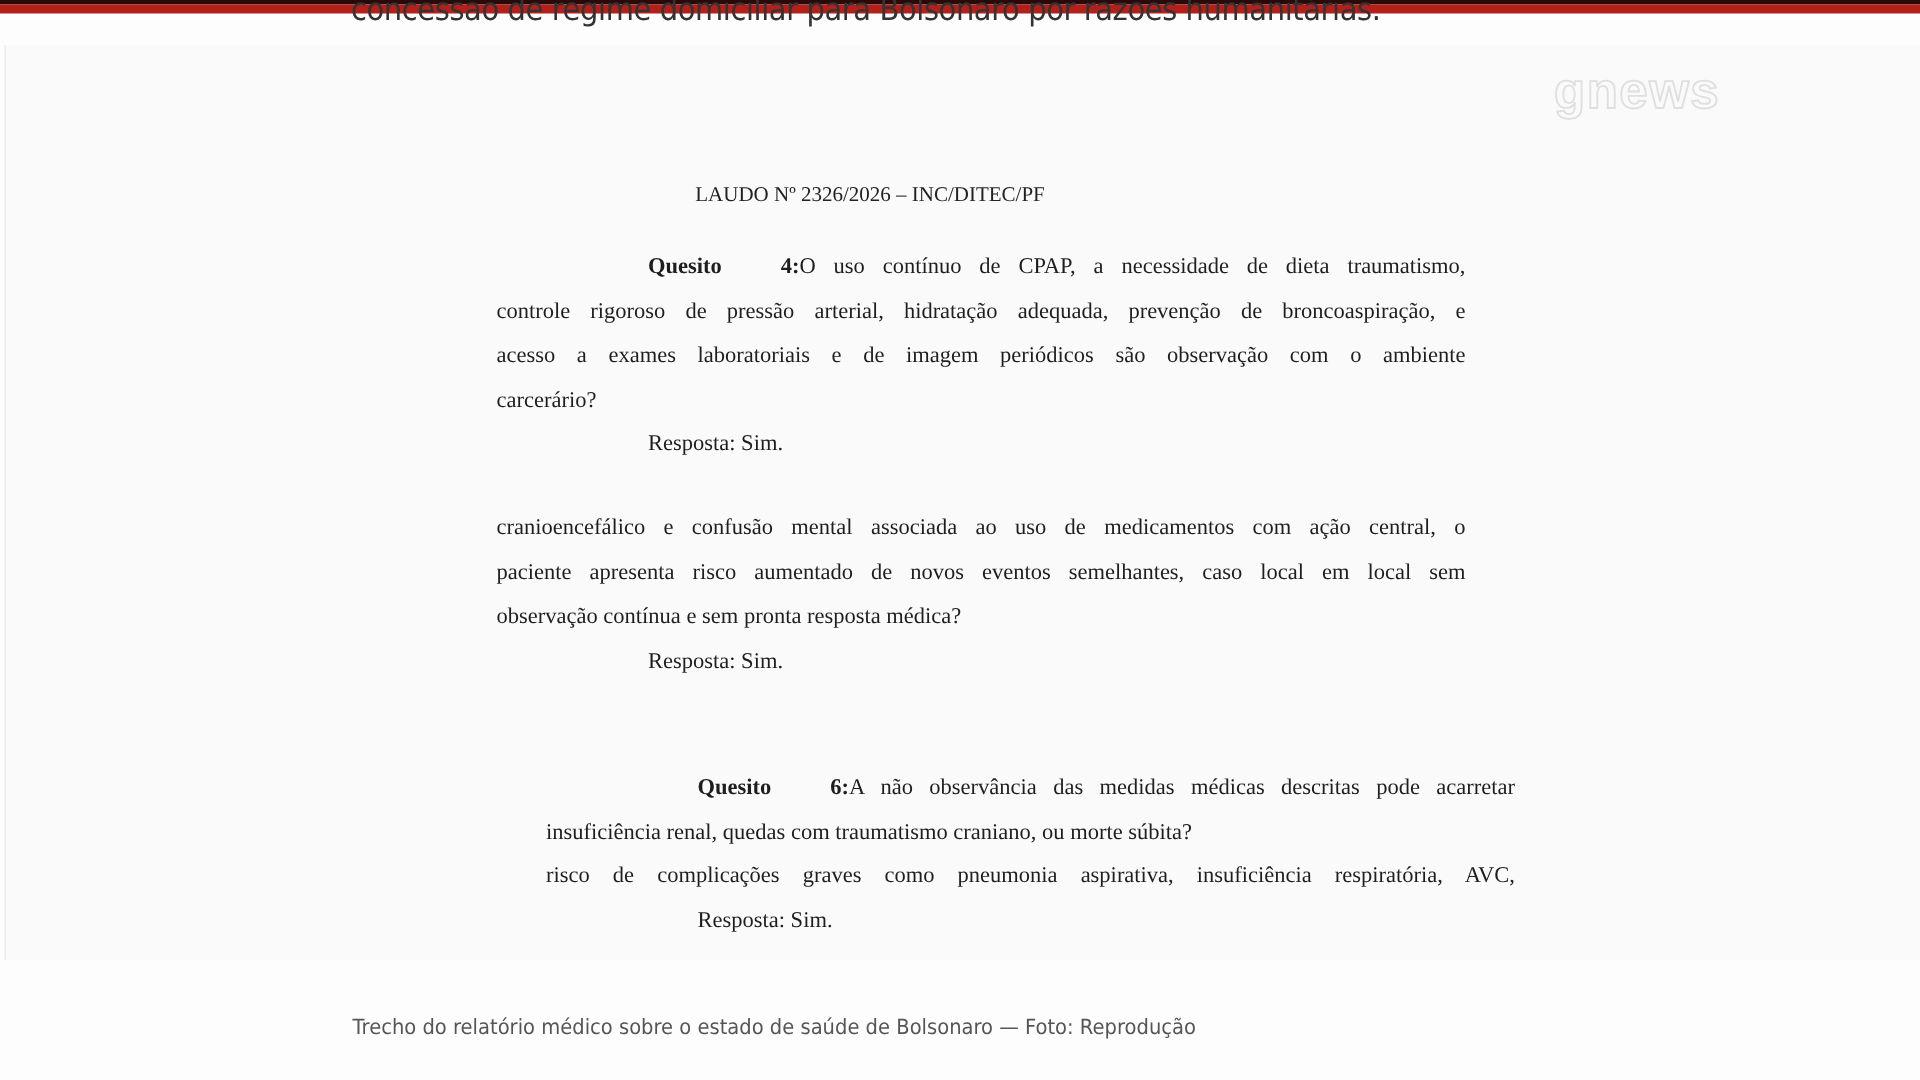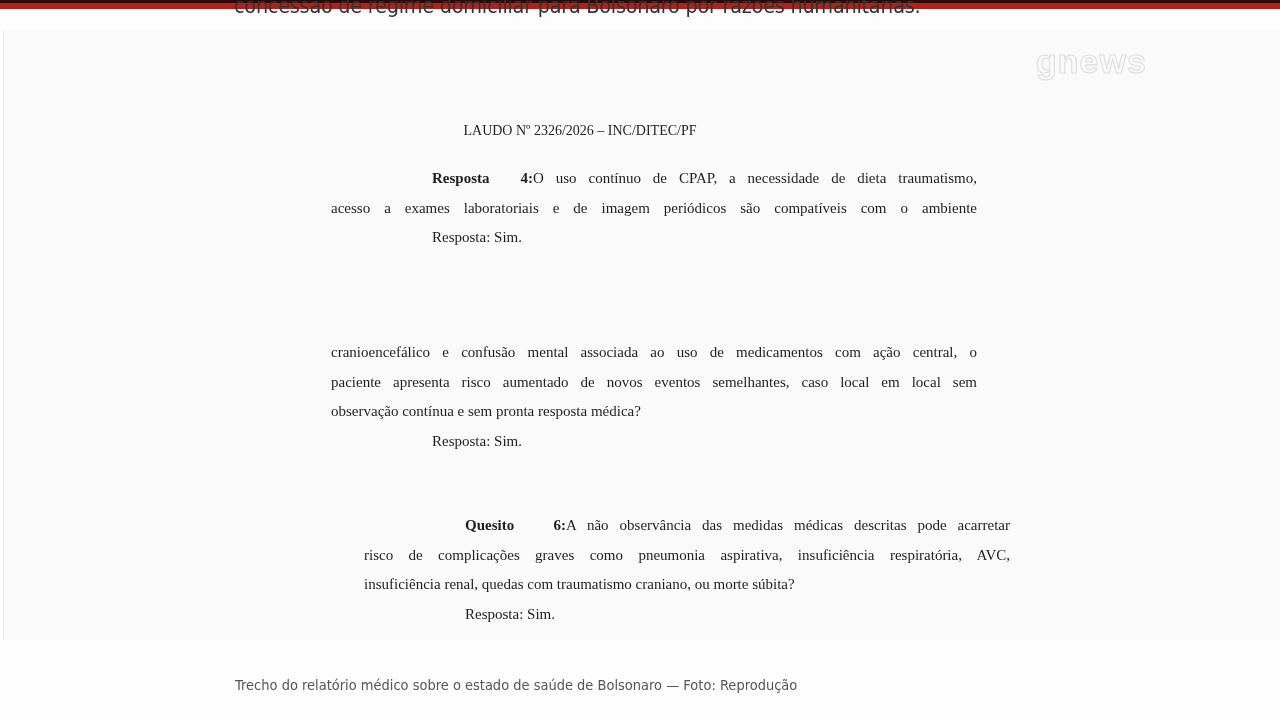--- a/index.html
+++ b/index.html
@@ -126,35 +126,37 @@
 <div class="headline">concessão de regime domiciliar para Bolsonaro por razões humanitárias.</div>
 
 <div class="doc-image"></div>
 
 <div class="watermark">gnews</div>
 
 <div class="doc-title">LAUDO Nº 2326/2026 – INC/DITEC/PF</div>
 
 <div class="qblock" style="top:164px;">
   <span class="first-line" style="padding-left:101px;">
-    <span class="label">Resposta 4:</span><span>O uso contínuo de CPAP, a necessidade de dieta traumatismo,</span>
+    <span class="label">Quesito 4:</span><span>O uso contínuo de CPAP, a necessidade de dieta traumatismo,</span>
   </span>
-  <span class="line">acesso a exames laboratoriais e de imagem periódicos são compatíveis com o ambiente</span>
+  <span class="line">controle rigoroso de pressão arterial, hidratação adequada, prevenção de broncoaspiração, e</span>
+  <span class="line">acesso a exames laboratoriais e de imagem periódicos são observação com o ambiente</span>
+  <span class="line last">carcerário?</span>
   <span class="answer">Resposta: Sim.</span>
 </div>
 
 <div class="qblock" style="top:338px;">
   <span class="line">cranioencefálico e confusão mental associada ao uso de medicamentos com ação central, o</span>
   <span class="line">paciente apresenta risco aumentado de novos eventos semelhantes, caso local em local sem</span>
   <span class="line last">observação contínua e sem pronta resposta médica?</span>
   <span class="answer">Resposta: Sim.</span>
 </div>
 
 <div class="qblock" style="top:511px;margin-left:33px;">
   <span class="first-line">
     <span class="label">Quesito 6:</span><span>A não observância das medidas médicas descritas pode acarretar</span>
   </span>
+  <span class="line last">insuficiência renal, quedas com traumatismo craniano, ou morte súbita?</span>
   <span class="line">risco de complicações graves como pneumonia aspirativa, insuficiência respiratória, AVC,</span>
-  <span class="line last">insuficiência renal, quedas com traumatismo craniano, ou morte súbita?</span>
   <span class="answer">Resposta: Sim.</span>
 </div>
 
 <div class="caption">Trecho do relatório médico sobre o estado de saúde de Bolsonaro — Foto: Reprodução</div>
 
 </body></html>

